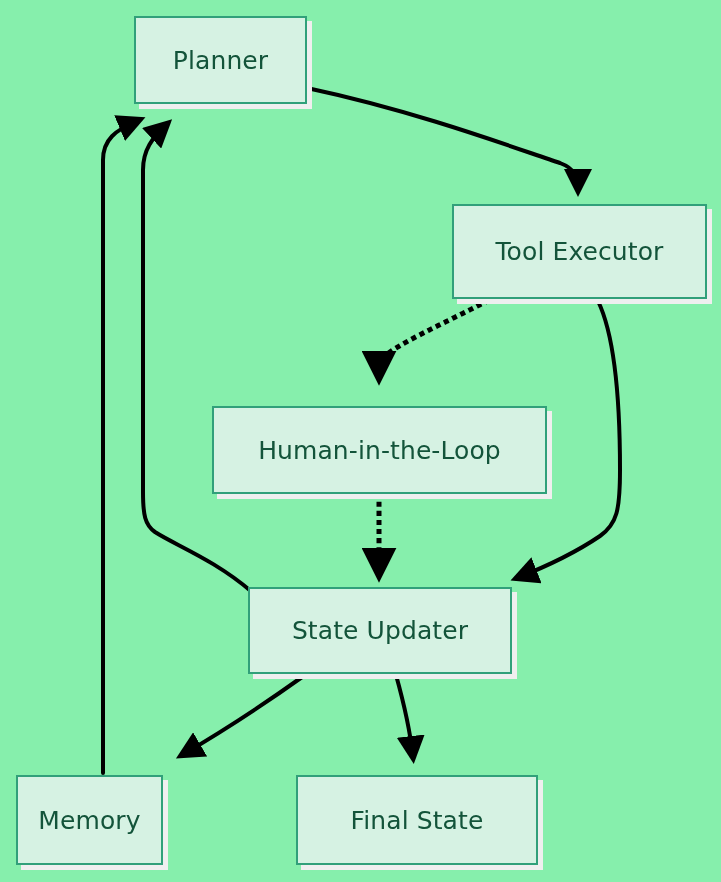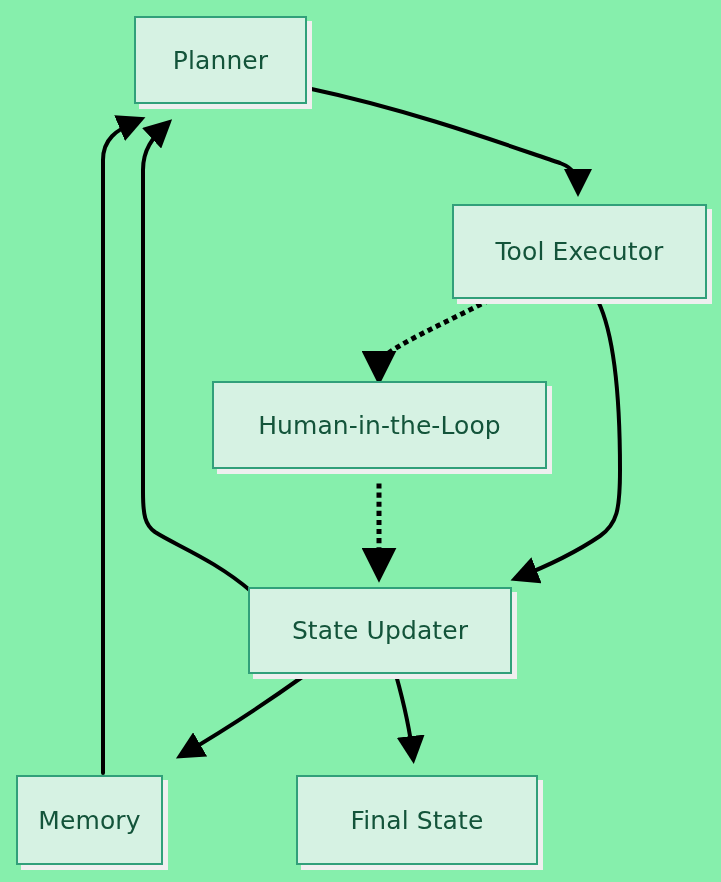--- a/index.html
+++ b/index.html
@@ -74,21 +74,21 @@
   </svg>
 
   <div class="node" style="left: 134px; top: 16px; width: 173px; height: 88px; background: rgb(214, 242, 227); border-color: rgb(49, 160, 122); box-shadow: rgb(239, 239, 239) 5px 5px 0px 0px;">
     <span class="node-label" style="color: rgb(19, 84, 58);">Planner</span>
   </div>
 
   <div class="node" style="left: 452px; top: 204px; width: 255px; height: 95px; background: rgb(214, 242, 227); border-color: rgb(49, 160, 122); box-shadow: rgb(239, 239, 239) 5px 5px 0px 0px;">
     <span class="node-label" style="color: rgb(19, 84, 58);">Tool Executor</span>
   </div>
 
-  <div class="node" style="left: 212px; top: 381px; width: 335px; height: 88px; background: rgb(214, 242, 227); border-color: rgb(49, 160, 122); box-shadow: rgb(239, 239, 239) 5px 5px 0px 0px;">
+  <div class="node" style="left: 212px; top: 406px; width: 335px; height: 88px; background: rgb(214, 242, 227); border-color: rgb(49, 160, 122); box-shadow: rgb(239, 239, 239) 5px 5px 0px 0px;">
     <span class="node-label" style="color: rgb(19, 84, 58);">Human-in-the-Loop</span>
   </div>
 
   <div class="node" style="left: 248px; top: 587px; width: 264px; height: 87px; background: rgb(214, 242, 227); border-color: rgb(49, 160, 122); box-shadow: rgb(239, 239, 239) 5px 5px 0px 0px;">
     <span class="node-label" style="color: rgb(19, 84, 58);">State Updater</span>
   </div>
 
   <div class="node" style="left: 16px; top: 775px; width: 147px; height: 90px; background: rgb(214, 242, 227); border-color: rgb(49, 160, 122); box-shadow: rgb(239, 239, 239) 5px 5px 0px 0px;">
     <span class="node-label" style="color: rgb(19, 84, 58);">Memory</span>
   </div>

